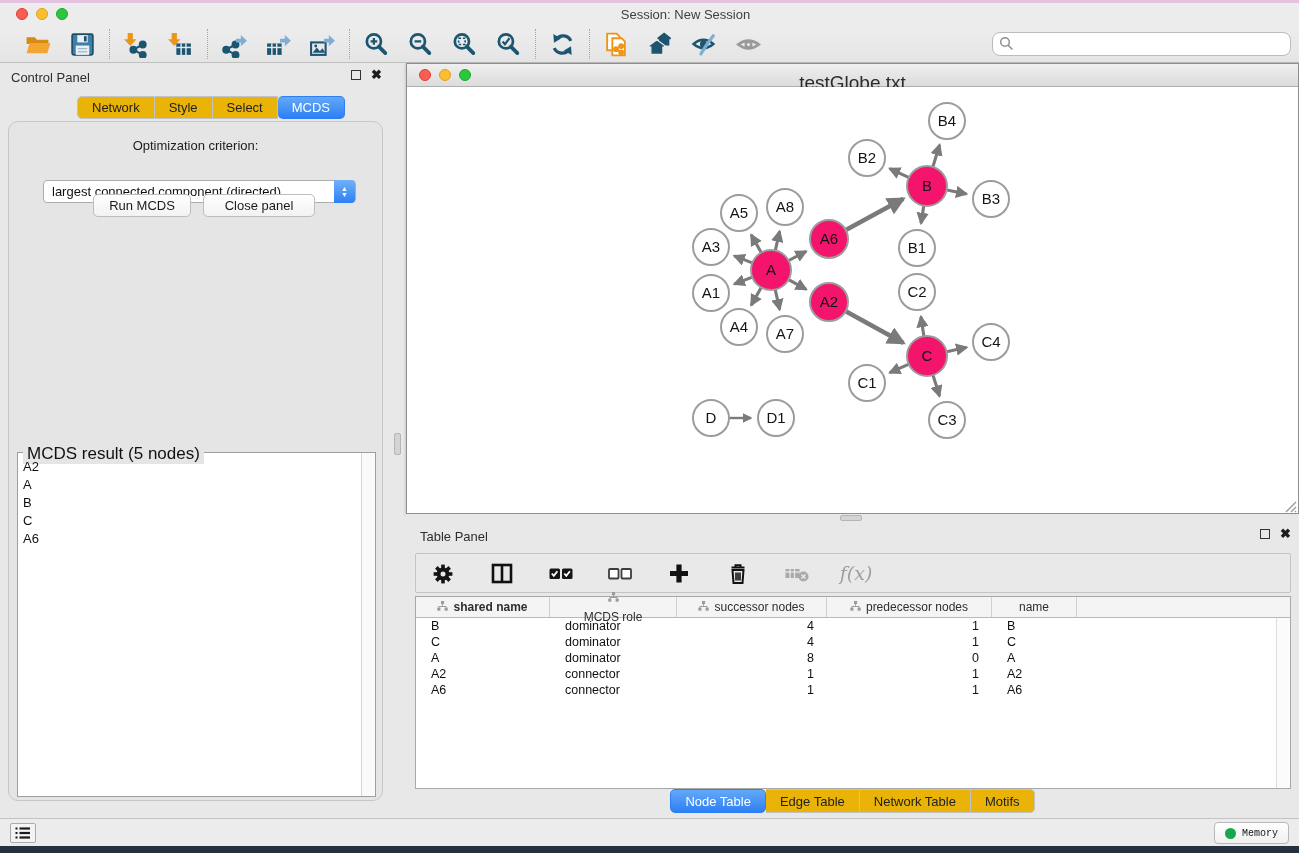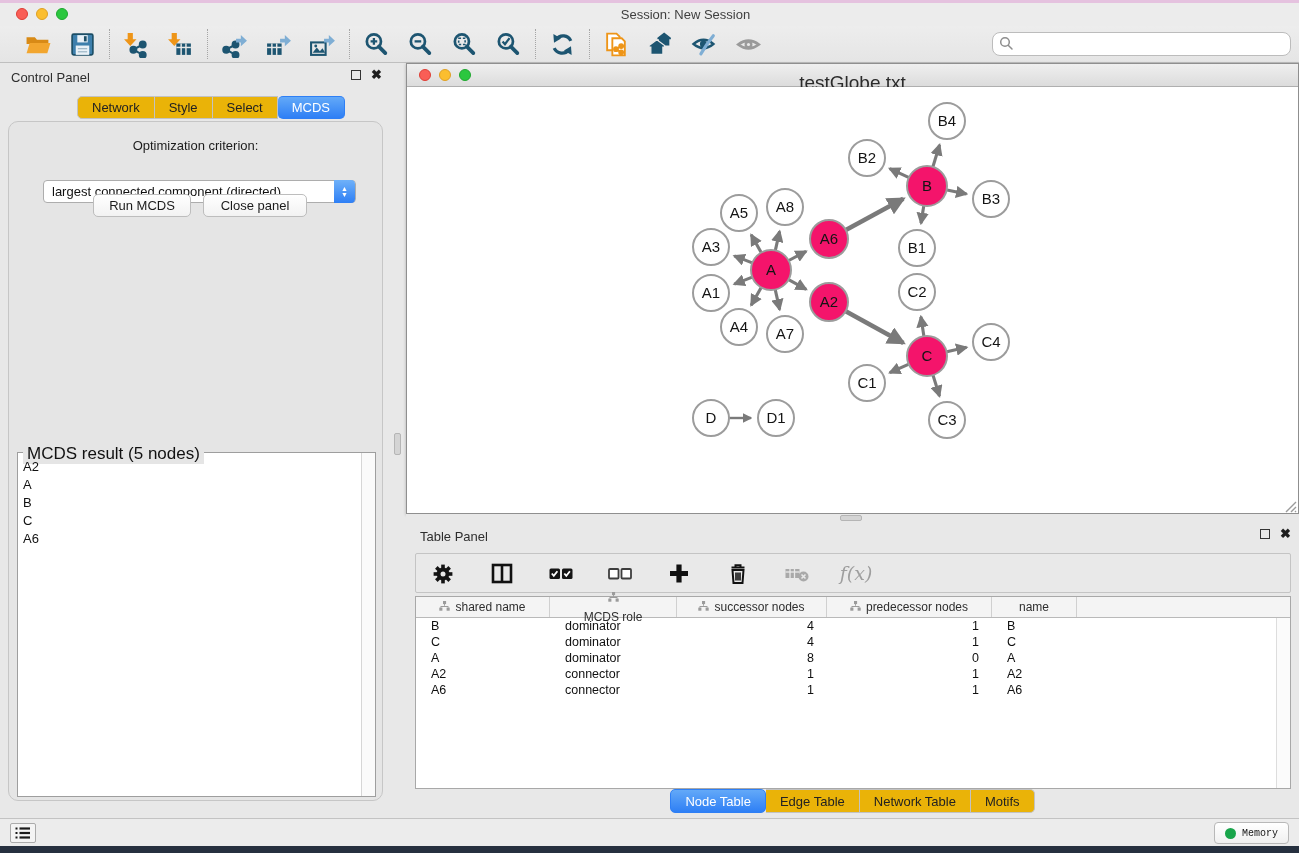--- a/index.html
+++ b/index.html
@@ -49,21 +49,21 @@
   #criterion-select { position:absolute; left:34px; top:38px; width:313px; height:23px; background:#FFF;
     border:1px solid #ADADAD; border-radius:4px; font-size:13px; color:#111; display:flex; align-items:center;
     padding-left:8px; cursor:pointer;margin-top:20px; }
   #criterion-stepper { position:absolute; right:0; top:-1px; width:21px; height:23px;
     background:linear-gradient(#6FB1F9,#2E7FF5); border-radius:0 4px 4px 0; display:flex; flex-direction:column;
     align-items:center; justify-content:center; color:#FFF; font-size:7px; line-height:6px; }
   .cp-btn { position:absolute; top:72px; height:23px; background:linear-gradient(#FFFFFF,#F2F2F2);
     border:1px solid #BDBDBD; border-radius:5px; font-size:13px; color:#1B1B1B; display:flex; align-items:center;
     justify-content:center; cursor:pointer; }
   #run-btn { left:84px; width:98px; }
-  #close-panel-btn { left:194px; width:104px; }
+  #close-panel-btn { left:194px; width:112px; }
 
   #mcds-fieldset { position:absolute; left:8px; top:330px; width:359px; height:345px;
     border:1px solid #9E9E9E; background:#FFF; }
   #mcds-legend { position:absolute; left:5px; top:-9px; font-size:17px; color:#111; background:#E5E5E5; padding:0 4px; }
   #mcds-list { position:absolute; left:0; top:4px; bottom:1px; right:15px; overflow:hidden; }
   .mcds-item { font-size:13px; color:#111; padding:1.5px 0 1.5px 5px; cursor:default; }
   #mcds-scroll { position:absolute; right:0; top:0; bottom:0; width:14px; background:#FAFAFA; border-left:1px solid #D6D6D6; }
 
   
   #v-splitter { position:absolute; left:390px; top:63px; width:16px; height:755px; background:#E8E8E8; }
@@ -552,21 +552,21 @@
               <circle cx="19.5" cy="16" r="5" fill="#A9A9A9"></circle>
               <path d="M17.5 14 l4 4 M21.5 14 l-4 4" stroke="#E9E9E9" stroke-width="1.6"></path>
             </svg>
           </span>
           <span class="tp-icon disabled">
             <span class="fx-glyph">f(x)</span>
           </span>
         </div>
       <div id="data-table">
         <div id="tbl-header">
-            <div class="th" style="width: 134px;">
+            <div class="th" style="width: 134px; font-weight: bold;">
               <span><svg width="11" height="10" viewBox="0 0 11 10">
                   <g fill="#9B9B9B">
                     <rect x="4" y="0" width="3.1" height="3.1"></rect>
                     <rect x="0.3" y="6.6" width="3.1" height="3.1"></rect>
                     <rect x="7.6" y="6.6" width="3.1" height="3.1"></rect>
                   </g>
                   <path d="M5.5 3.1 v1.6 M1.8 6.6 V5.5 h7.4 v1.1" stroke="#9B9B9B" fill="none"></path>
                 </svg></span>
               <span>shared name</span>
             </div>

